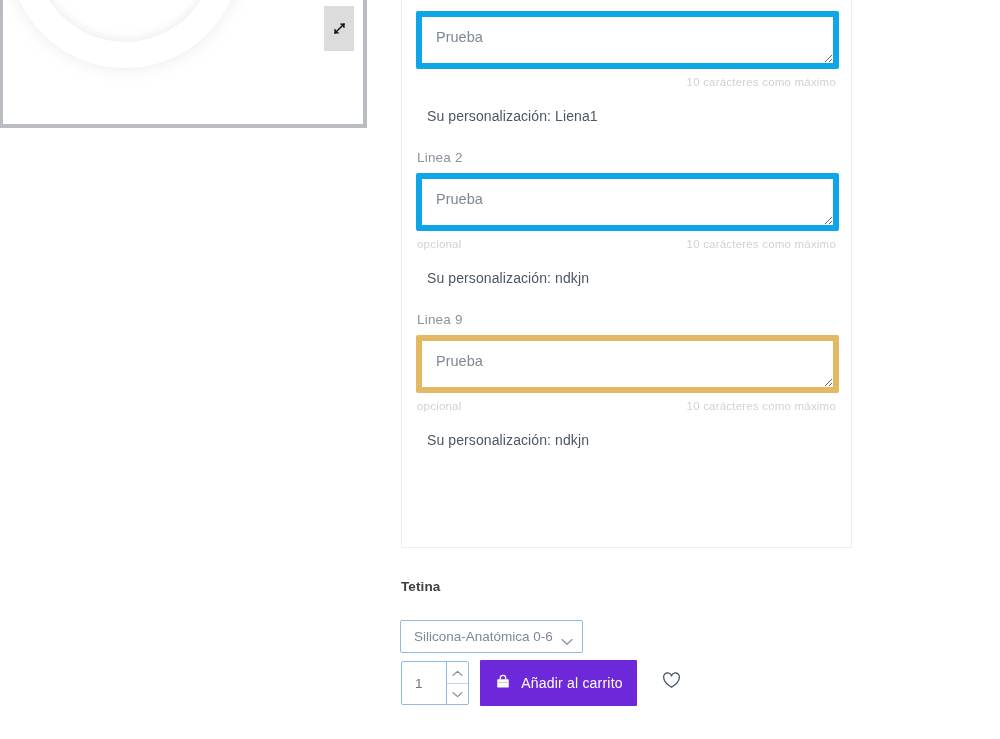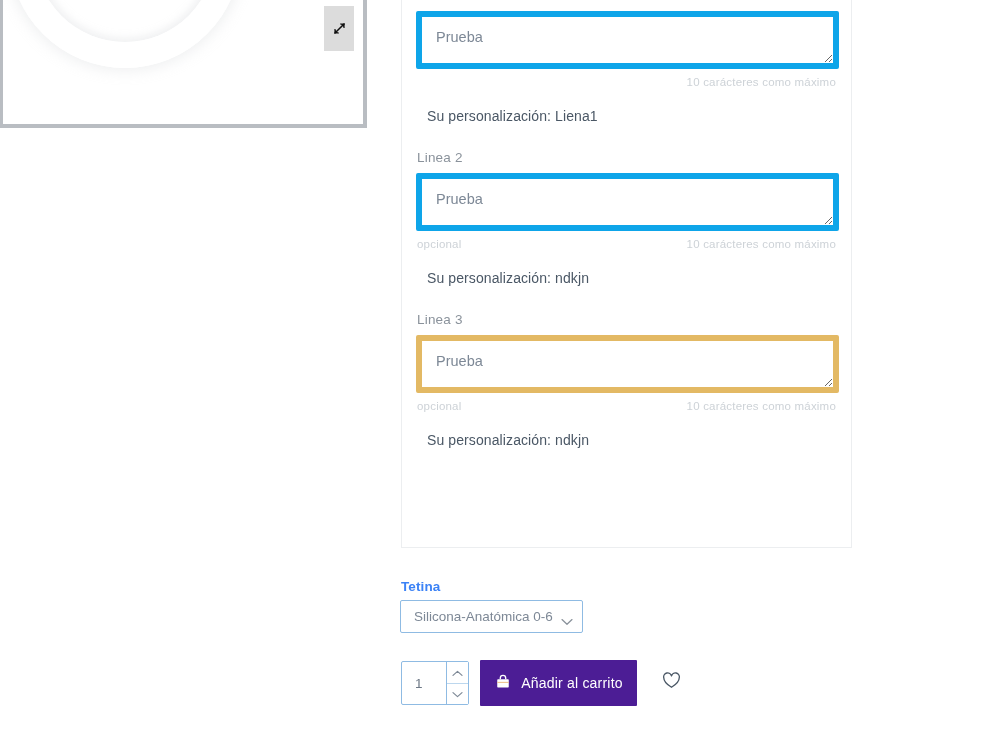--- a/index.html
+++ b/index.html
@@ -146,27 +146,27 @@
     padding: 0;
   }
 
   
   #tetina-label {
     position: absolute;
     left: 401px;
     top: 579px;
     font-size: 13.5px;
     font-weight: bold;
-    color: #3b82f6;
+    color: #404040;
     letter-spacing: 0.1px;
   }
   #tetina-select-wrap {
     position: absolute;
     left: 400px;
-    top: 600px;
+    top: 620px;
     width: 183px;
     height: 33px;
   }
   #tetina-select {
     width: 100%;
     height: 100%;
     box-sizing: border-box;
     border: 1px solid #8fbbe3;
     border-radius: 2px;
     background: #ffffff;
@@ -227,21 +227,21 @@
     padding: 0;
   }
   #qty-up { border-bottom: 1px solid #bcd7ee; }
 
   #add-to-cart-button {
     position: absolute;
     left: 480px;
     top: 660px;
     width: 157px;
     height: 46px;
-    background: #4c1d95;
+    background: #6d28d9;
     border: none;
     border-radius: 1px;
     display: flex;
     align-items: center;
     justify-content: center;
     gap: 9px;
     cursor: pointer;
     font-family: "Liberation Sans", sans-serif;
   }
   #add-to-cart-label {
@@ -293,21 +293,21 @@
     <div class="field-label">Linea 2</div>
     <textarea class="ta" placeholder="Prueba" style=""></textarea>
     <div class="hint-row">
       <span class="hint">opcional</span>
       <span class="hint right">10 carácteres como máximo</span>
     </div>
     <div class="perso-result">Su personalización: ndkjn</div>
   </div>
 
   <div class="field-block" style="margin-top:26px;">
-    <div class="field-label">Linea 3</div>
+    <div class="field-label">Linea 9</div>
     <textarea class="ta warn" placeholder="Prueba" style=""></textarea>
     <div class="hint-row">
       <span class="hint">opcional</span>
       <span class="hint right">10 carácteres como máximo</span>
     </div>
     <div class="perso-result">Su personalización: ndkjn</div>
   </div>
 
 </div>
 

